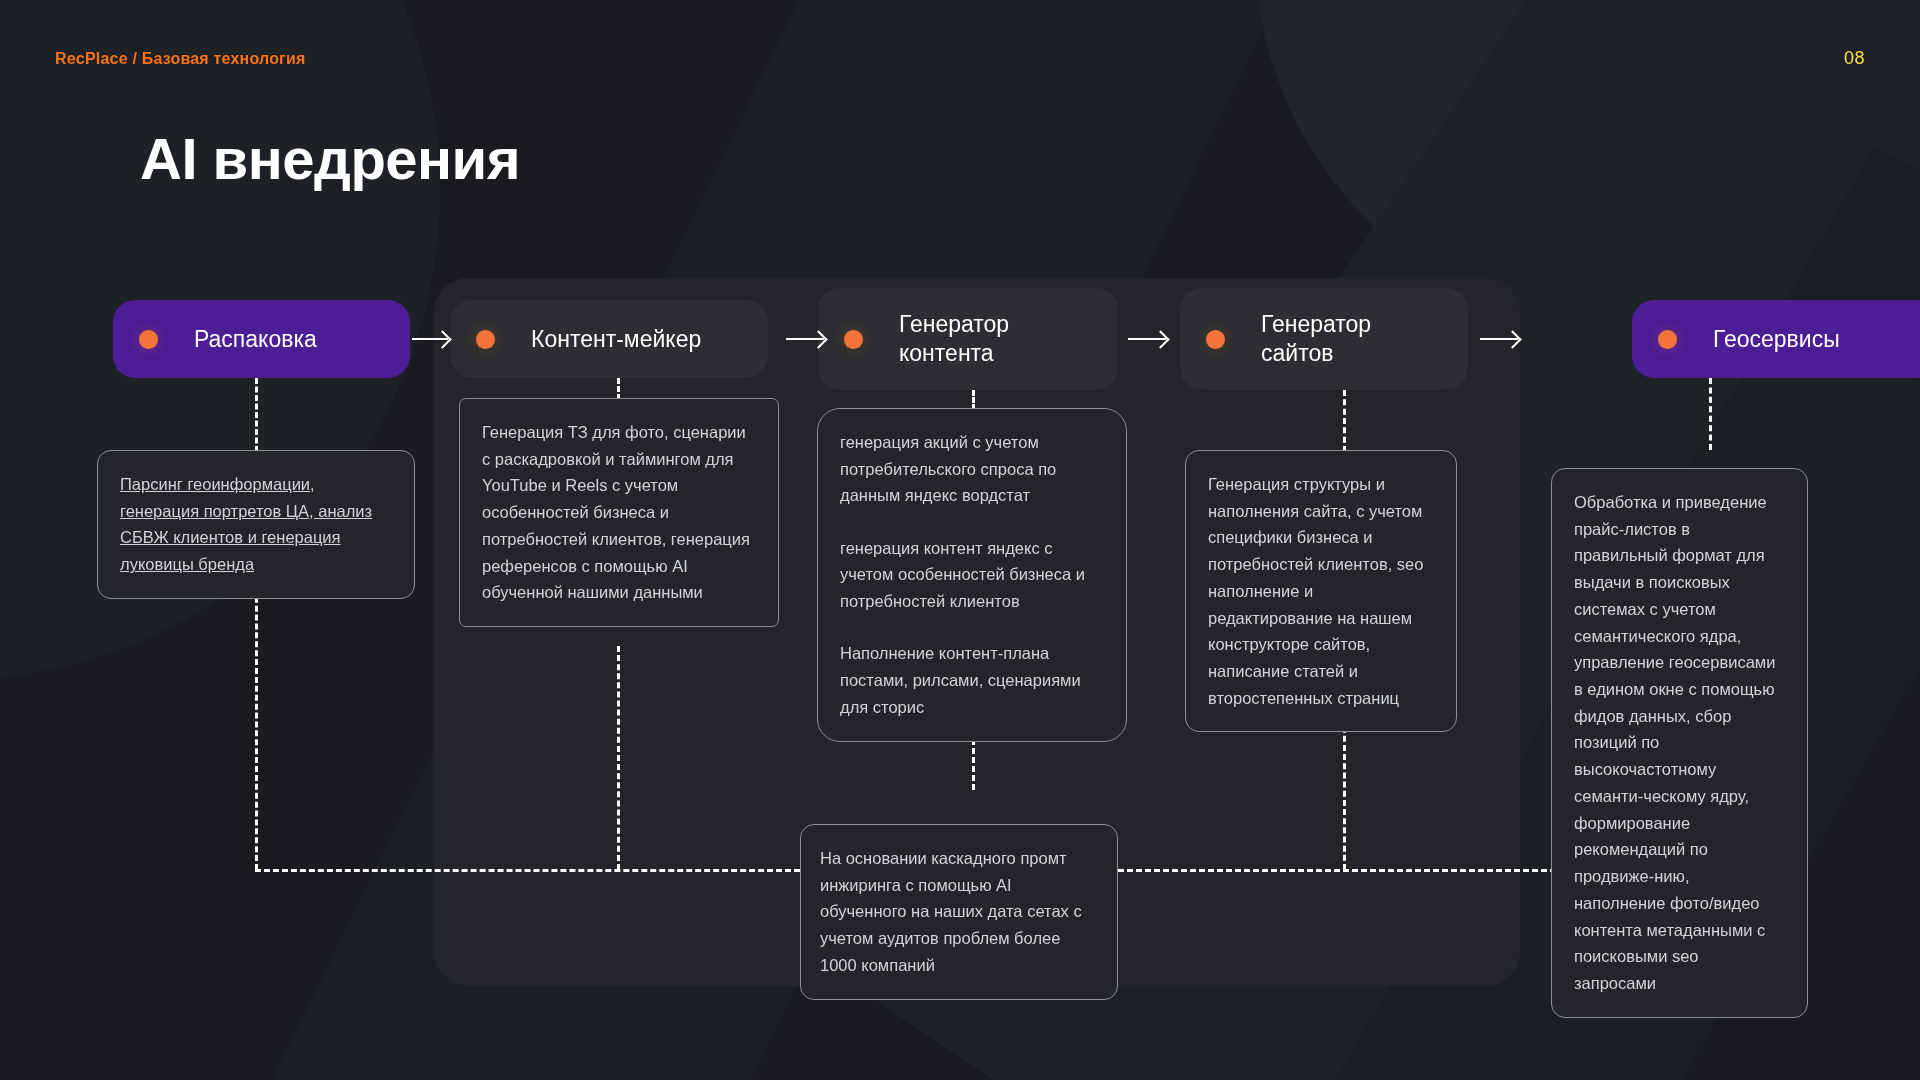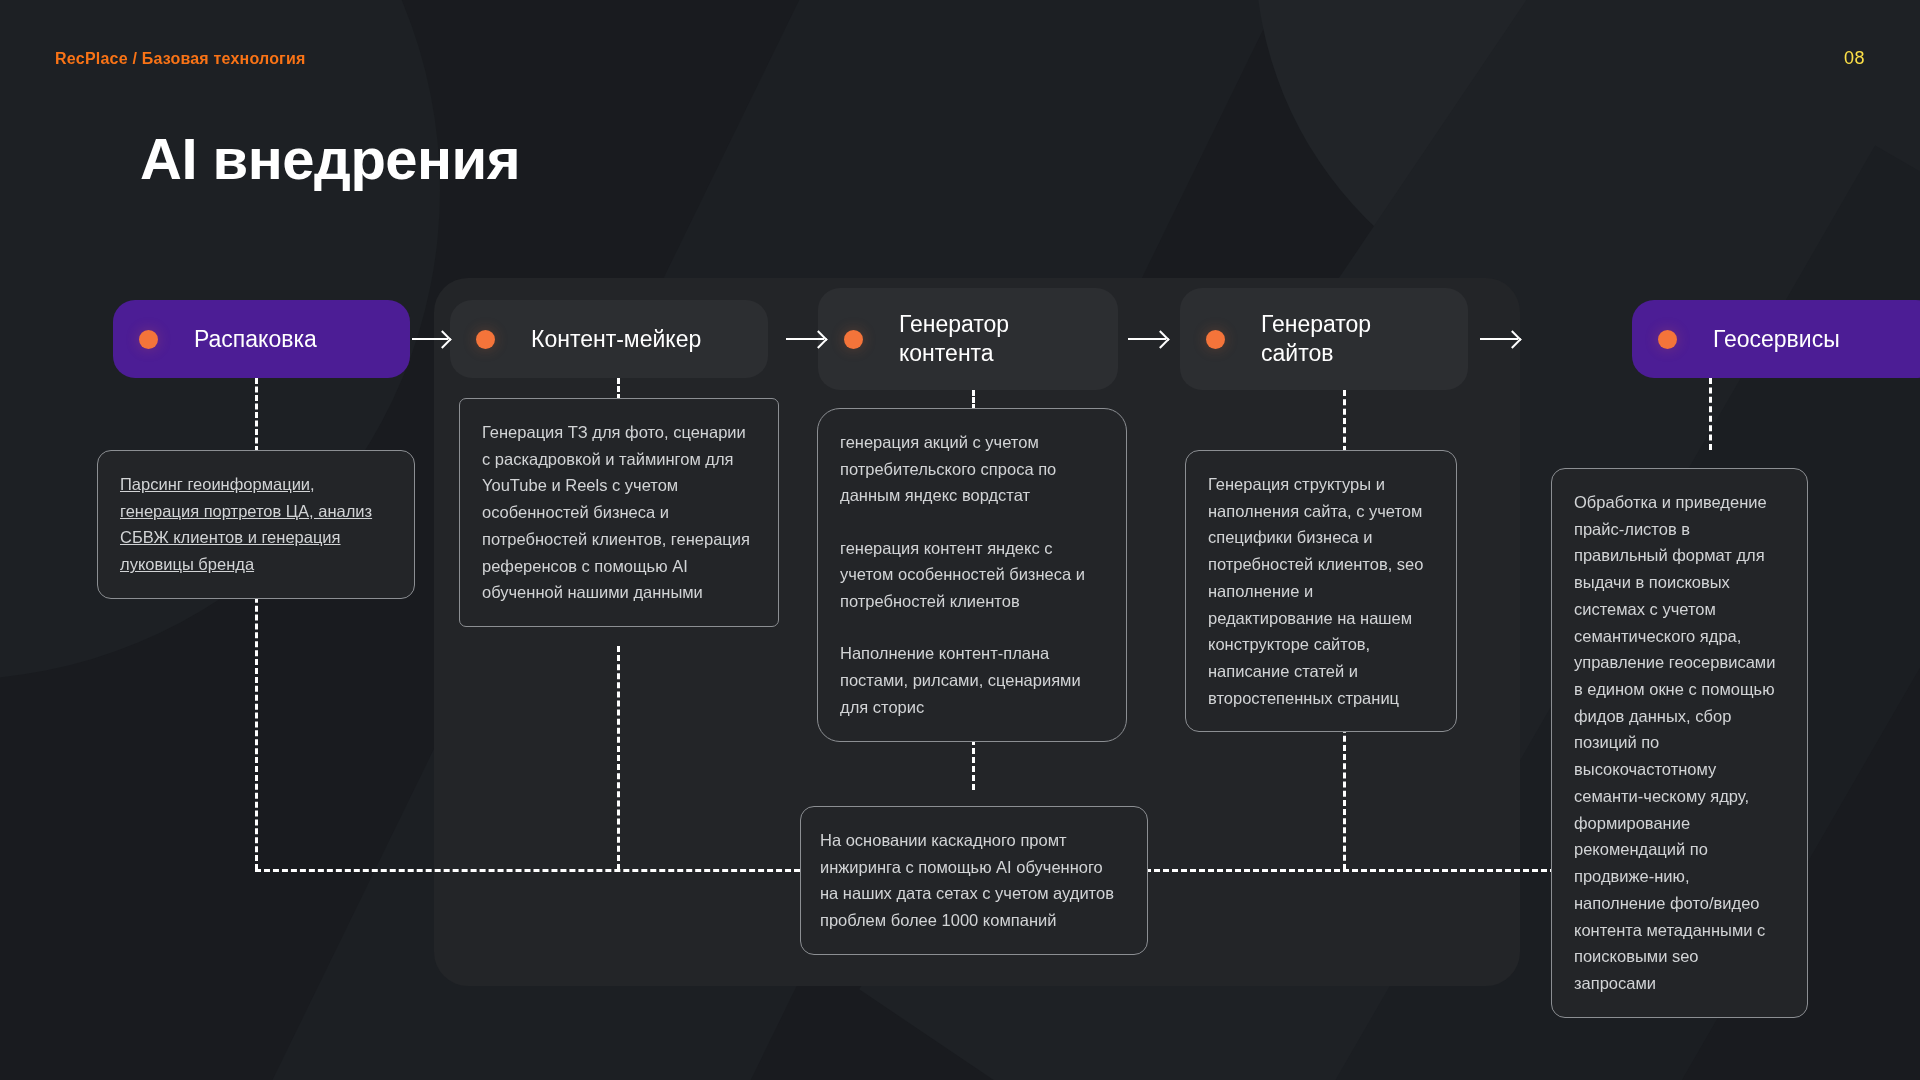--- a/index.html
+++ b/index.html
@@ -107,21 +107,21 @@
     font-size:16.5px;
     line-height:1.62;
   }
   .card p + p { margin-top:1.55em; }
 
   .card-1 { left:97px;  top:450px; width:318px;text-decoration:underline; }
   .card-2 { left:459px; top:398px; width:320px;border-radius:7px; }
   .card-3 { left:817px; top:408px; width:310px;border-radius:23px; }
   .card-4 { left:1185px;top:450px; width:272px; }
   .card-5 { left:1551px;top:468px; width:257px; }
-  .card-6 { left:800px; top:806px; width:348px;padding-left:19px; }
+  .card-6 { left:800px; top:824px; width:318px;padding-left:19px; }
 
   
   .dash-v {
     position:absolute; z-index:3; width:0;
     border-left:3px dashed #FFFFFF;
   }
   .dash-h {
     position:absolute; z-index:3; height:0;
     border-top:3px dashed #FFFFFF;
   }

